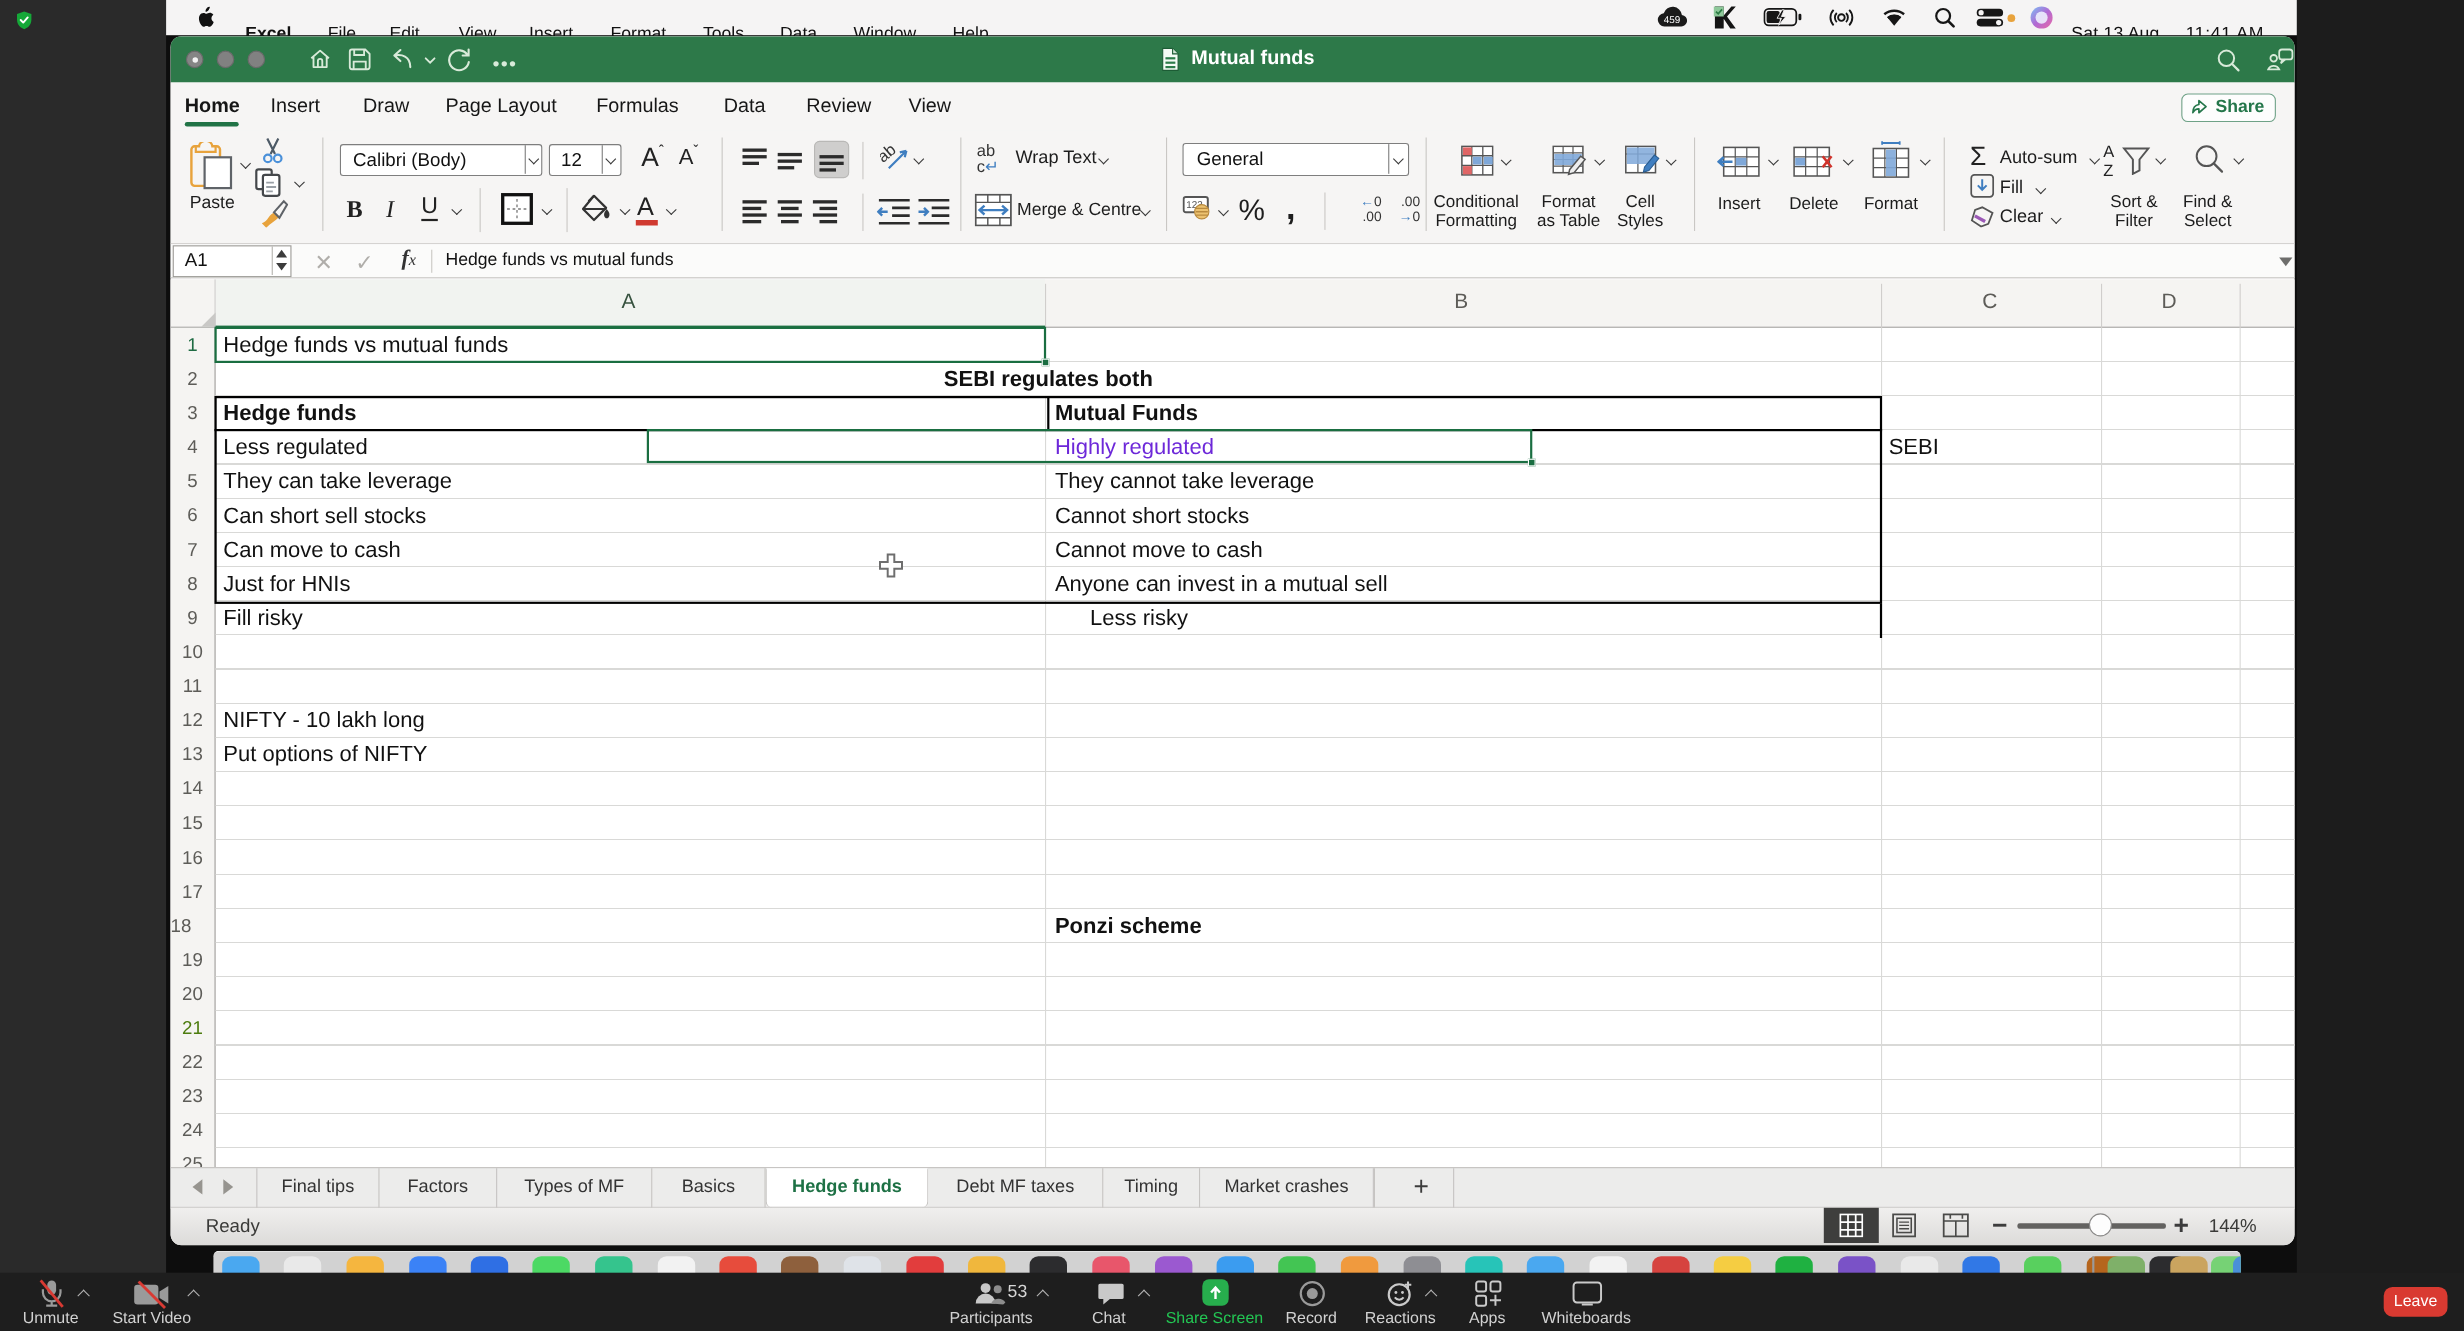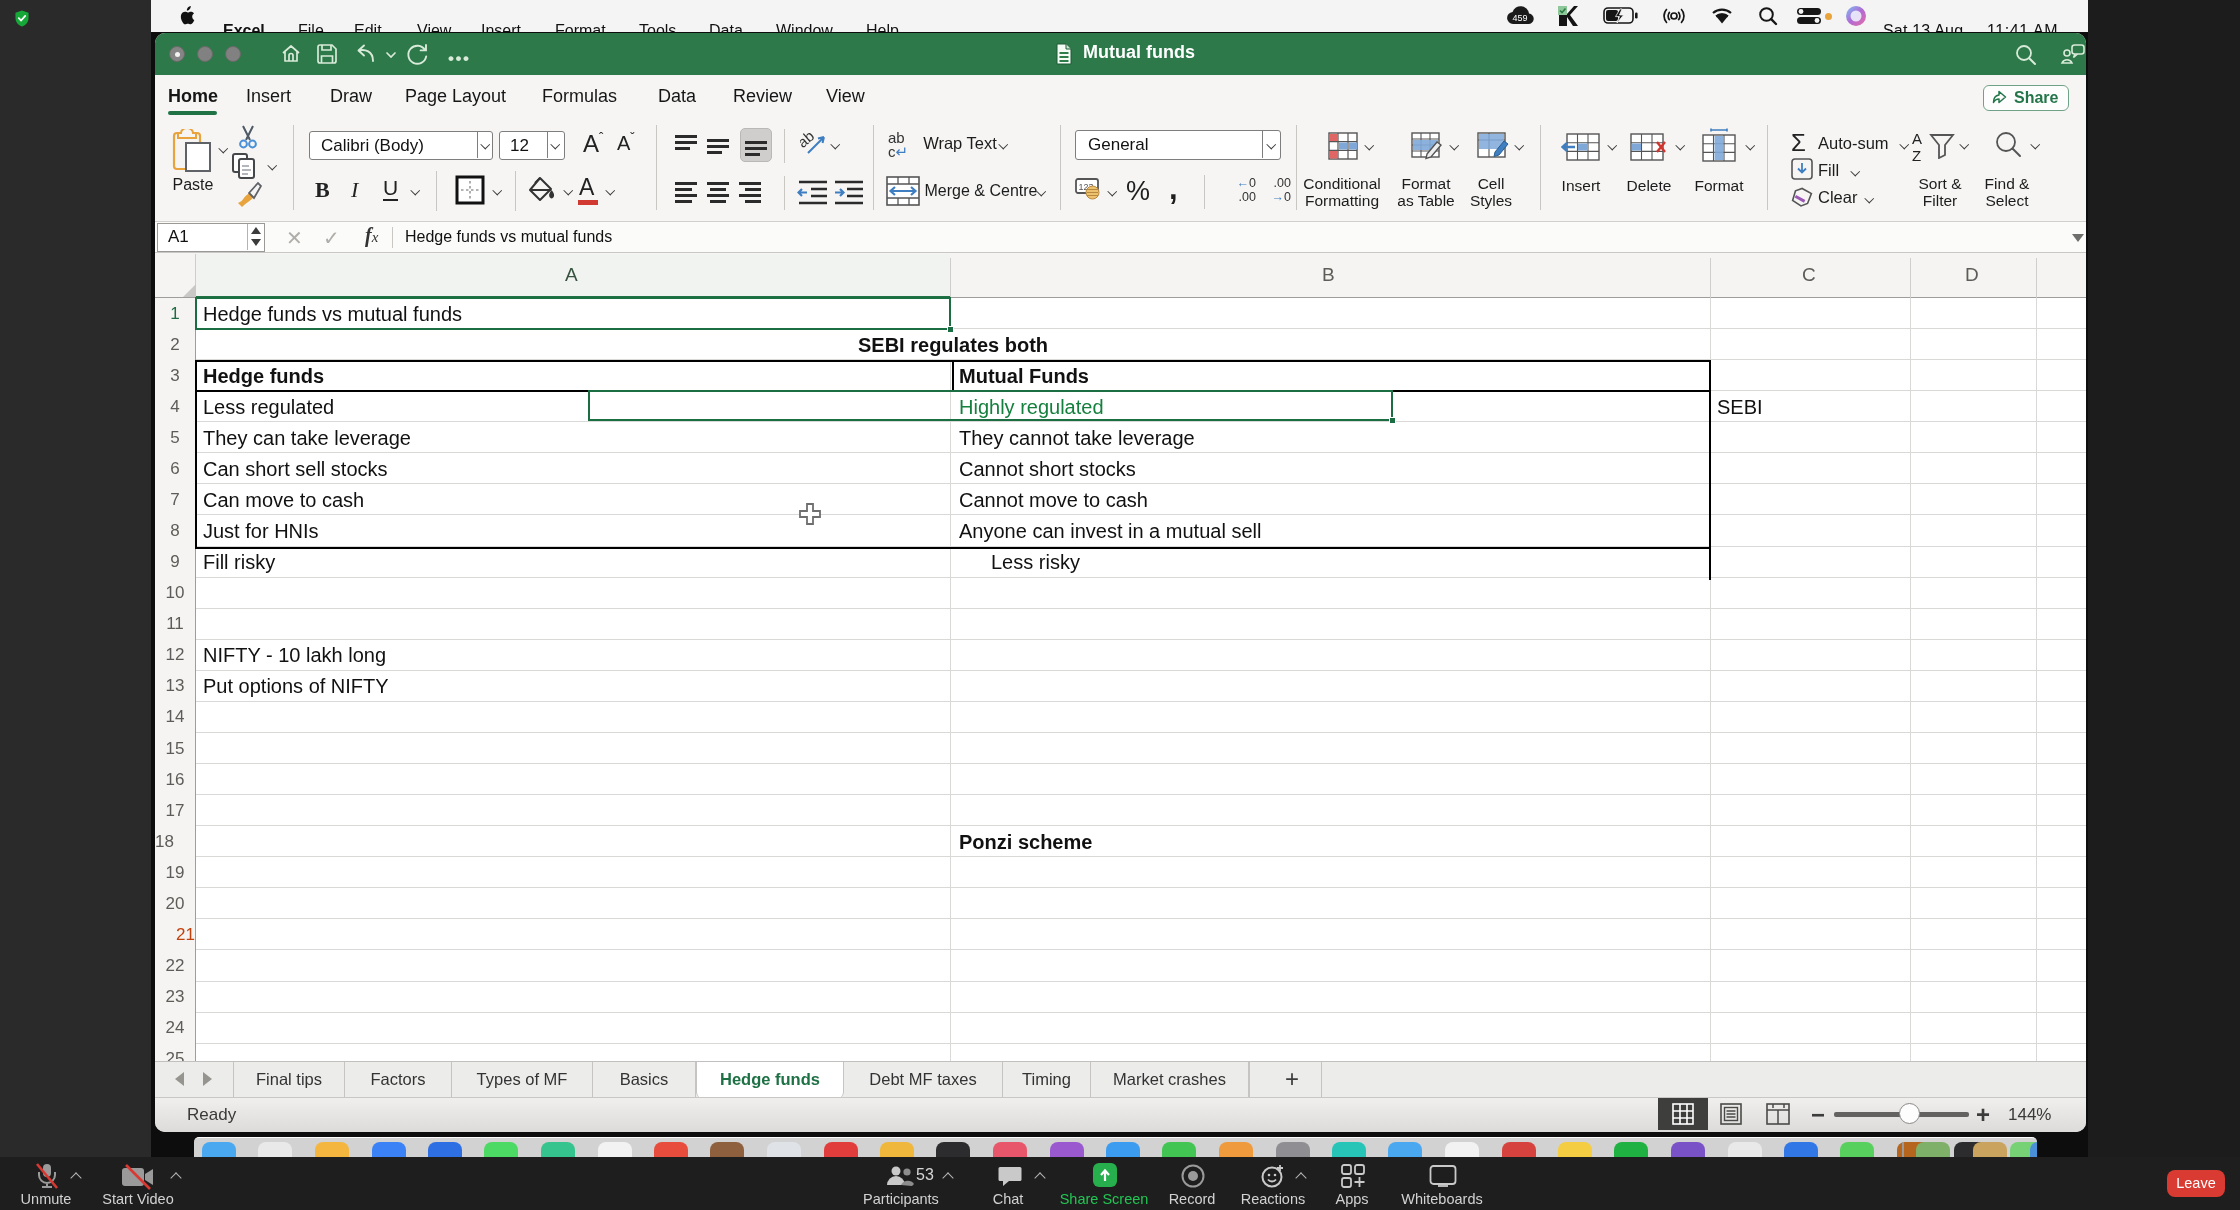--- a/index.html
+++ b/index.html
@@ -452,41 +452,41 @@
       <div class="abs" style="left:0;top:360.2px;width:40px;text-align:center;font-size:17px;color:#5d5c58;">11</div>
       <div class="abs" style="left:0;top:391.3px;width:40px;text-align:center;font-size:17px;color:#5d5c58;">12</div>
       <div class="abs" style="left:0;top:422.3px;width:40px;text-align:center;font-size:17px;color:#5d5c58;">13</div>
       <div class="abs" style="left:0;top:453.4px;width:40px;text-align:center;font-size:17px;color:#5d5c58;">14</div>
       <div class="abs" style="left:0;top:484.5px;width:40px;text-align:center;font-size:17px;color:#5d5c58;">15</div>
       <div class="abs" style="left:0;top:515.5px;width:40px;text-align:center;font-size:17px;color:#5d5c58;">16</div>
       <div class="abs" style="left:0;top:546.6px;width:40px;text-align:center;font-size:17px;color:#5d5c58;">17</div>
       <div class="abs" style="left:0;top:577.7px;width:40px;text-align:left;font-size:17px;color:#5d5c58;">18</div>
       <div class="abs" style="left:0;top:608.8px;width:40px;text-align:center;font-size:17px;color:#5d5c58;">19</div>
       <div class="abs" style="left:0;top:639.8px;width:40px;text-align:center;font-size:17px;color:#5d5c58;">20</div>
-      <div class="abs" style="left:0;top:670.9px;width:40px;text-align:right;font-size:17px;color:#c2410c;">21</div>
+      <div class="abs" style="left:0;top:670.9px;width:40px;text-align:center;font-size:17px;color:#4d7c0f;">21</div>
       <div class="abs" style="left:0;top:702.0px;width:40px;text-align:center;font-size:17px;color:#5d5c58;">22</div>
       <div class="abs" style="left:0;top:733.0px;width:40px;text-align:center;font-size:17px;color:#5d5c58;">23</div>
       <div class="abs" style="left:0;top:764.1px;width:40px;text-align:center;font-size:17px;color:#5d5c58;">24</div>
       <div class="abs" style="left:0;top:795.2px;width:40px;text-align:center;font-size:17px;color:#5d5c58;">25</div>
 
       <div class="abs" id="hlines" style="left:41px;top:44px;width:1892px;height:763px;
         background:repeating-linear-gradient(to bottom, rgba(0,0,0,0) 0px, rgba(0,0,0,0) 30.07px, #d9d9d7 30.07px, #d9d9d7 31.07px);"></div>
       <div class="abs" style="left:795px;top:44px;width:1px;height:763px;background:#d9d9d7;"></div>
       <div class="abs" style="left:1555px;top:44px;width:1px;height:763px;background:#d9d9d7;"></div>
       <div class="abs" style="left:1755px;top:44px;width:1px;height:763px;background:#d9d9d7;"></div>
       <div class="abs" style="left:1881px;top:44px;width:1px;height:763px;background:#d9d9d7;"></div>
 
       <div class="abs" style="left:790px;top:76px;width:10px;height:29px;background:#fff;"></div>
 
       <div class="abs" style="left:48px;top:48.5px;font-size:20px;color:#111;white-space:nowrap;">Hedge funds vs mutual funds</div>
       <div class="abs" style="left:798px;top:79.6px;transform:translateX(-50%);font-size:20px;color:#111;font-weight:700;white-space:nowrap;">SEBI regulates both</div>
       <div class="abs" style="left:48px;top:110.6px;font-size:20px;color:#111;font-weight:700;white-space:nowrap;">Hedge funds</div>
       <div class="abs" style="left:804px;top:110.6px;font-size:20px;color:#111;font-weight:700;white-space:nowrap;">Mutual Funds</div>
       <div class="abs" style="left:48px;top:141.7px;font-size:20px;color:#111;white-space:nowrap;">Less regulated</div>
-      <div class="abs" style="left:804px;top:141.7px;font-size:20px;color:#15803d;white-space:nowrap;">Highly regulated</div>
+      <div class="abs" style="left:804px;top:141.7px;font-size:20px;color:#6d28d9;white-space:nowrap;">Highly regulated</div>
       <div class="abs" style="left:1562px;top:141.7px;font-size:20px;color:#111;white-space:nowrap;">SEBI</div>
       <div class="abs" style="left:48px;top:172.8px;font-size:20px;color:#111;white-space:nowrap;">They can take leverage</div>
       <div class="abs" style="left:804px;top:172.8px;font-size:20px;color:#111;white-space:nowrap;">They cannot take leverage</div>
       <div class="abs" style="left:48px;top:203.8px;font-size:20px;color:#111;white-space:nowrap;">Can short sell stocks</div>
       <div class="abs" style="left:804px;top:203.8px;font-size:20px;color:#111;white-space:nowrap;">Cannot short stocks</div>
       <div class="abs" style="left:48px;top:234.9px;font-size:20px;color:#111;white-space:nowrap;">Can move to cash</div>
       <div class="abs" style="left:804px;top:234.9px;font-size:20px;color:#111;white-space:nowrap;">Cannot move to cash</div>
       <div class="abs" style="left:48px;top:266.0px;font-size:20px;color:#111;white-space:nowrap;">Just for HNIs</div>
       <div class="abs" style="left:804px;top:266.0px;font-size:20px;color:#111;white-space:nowrap;">Anyone can invest in a mutual sell</div>
       <div class="abs" style="left:48px;top:297.1px;font-size:20px;color:#111;white-space:nowrap;">Fill risky</div>

